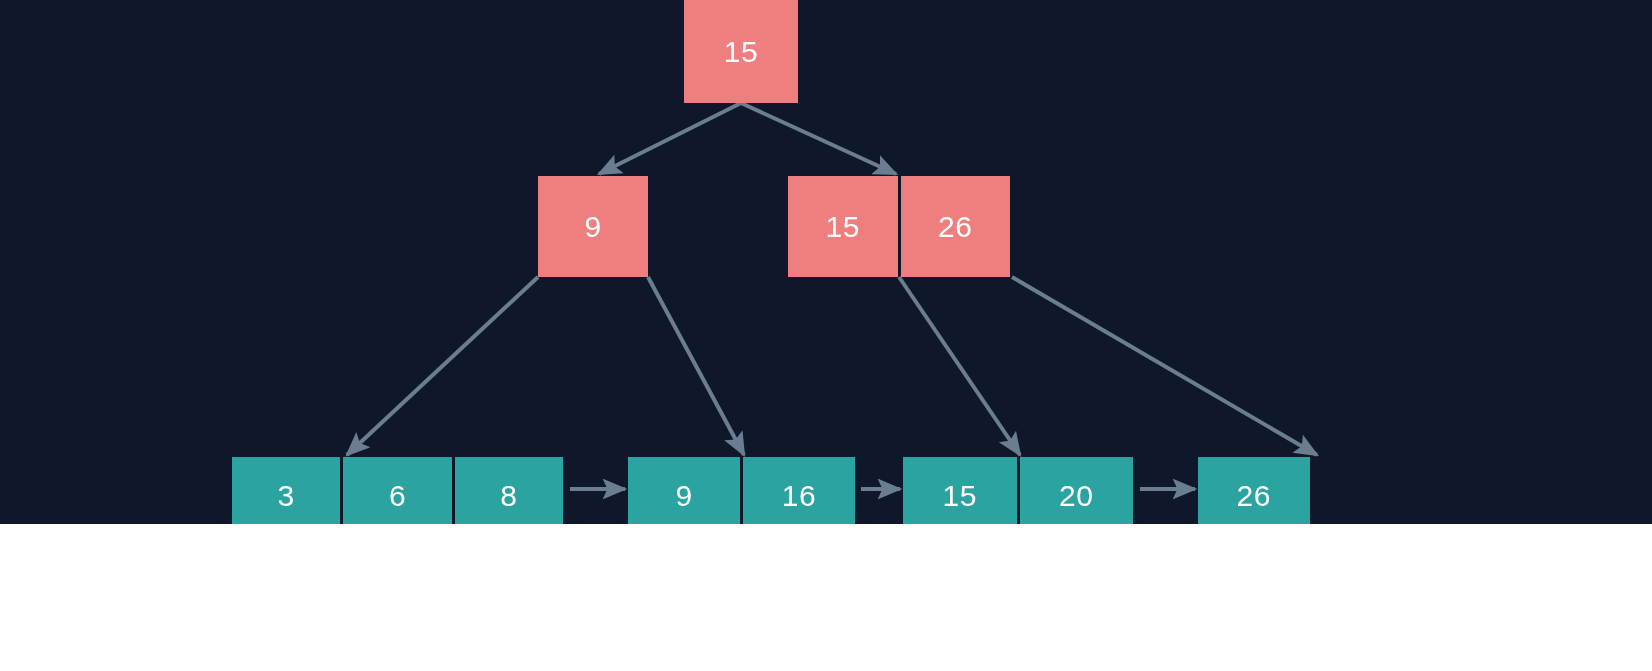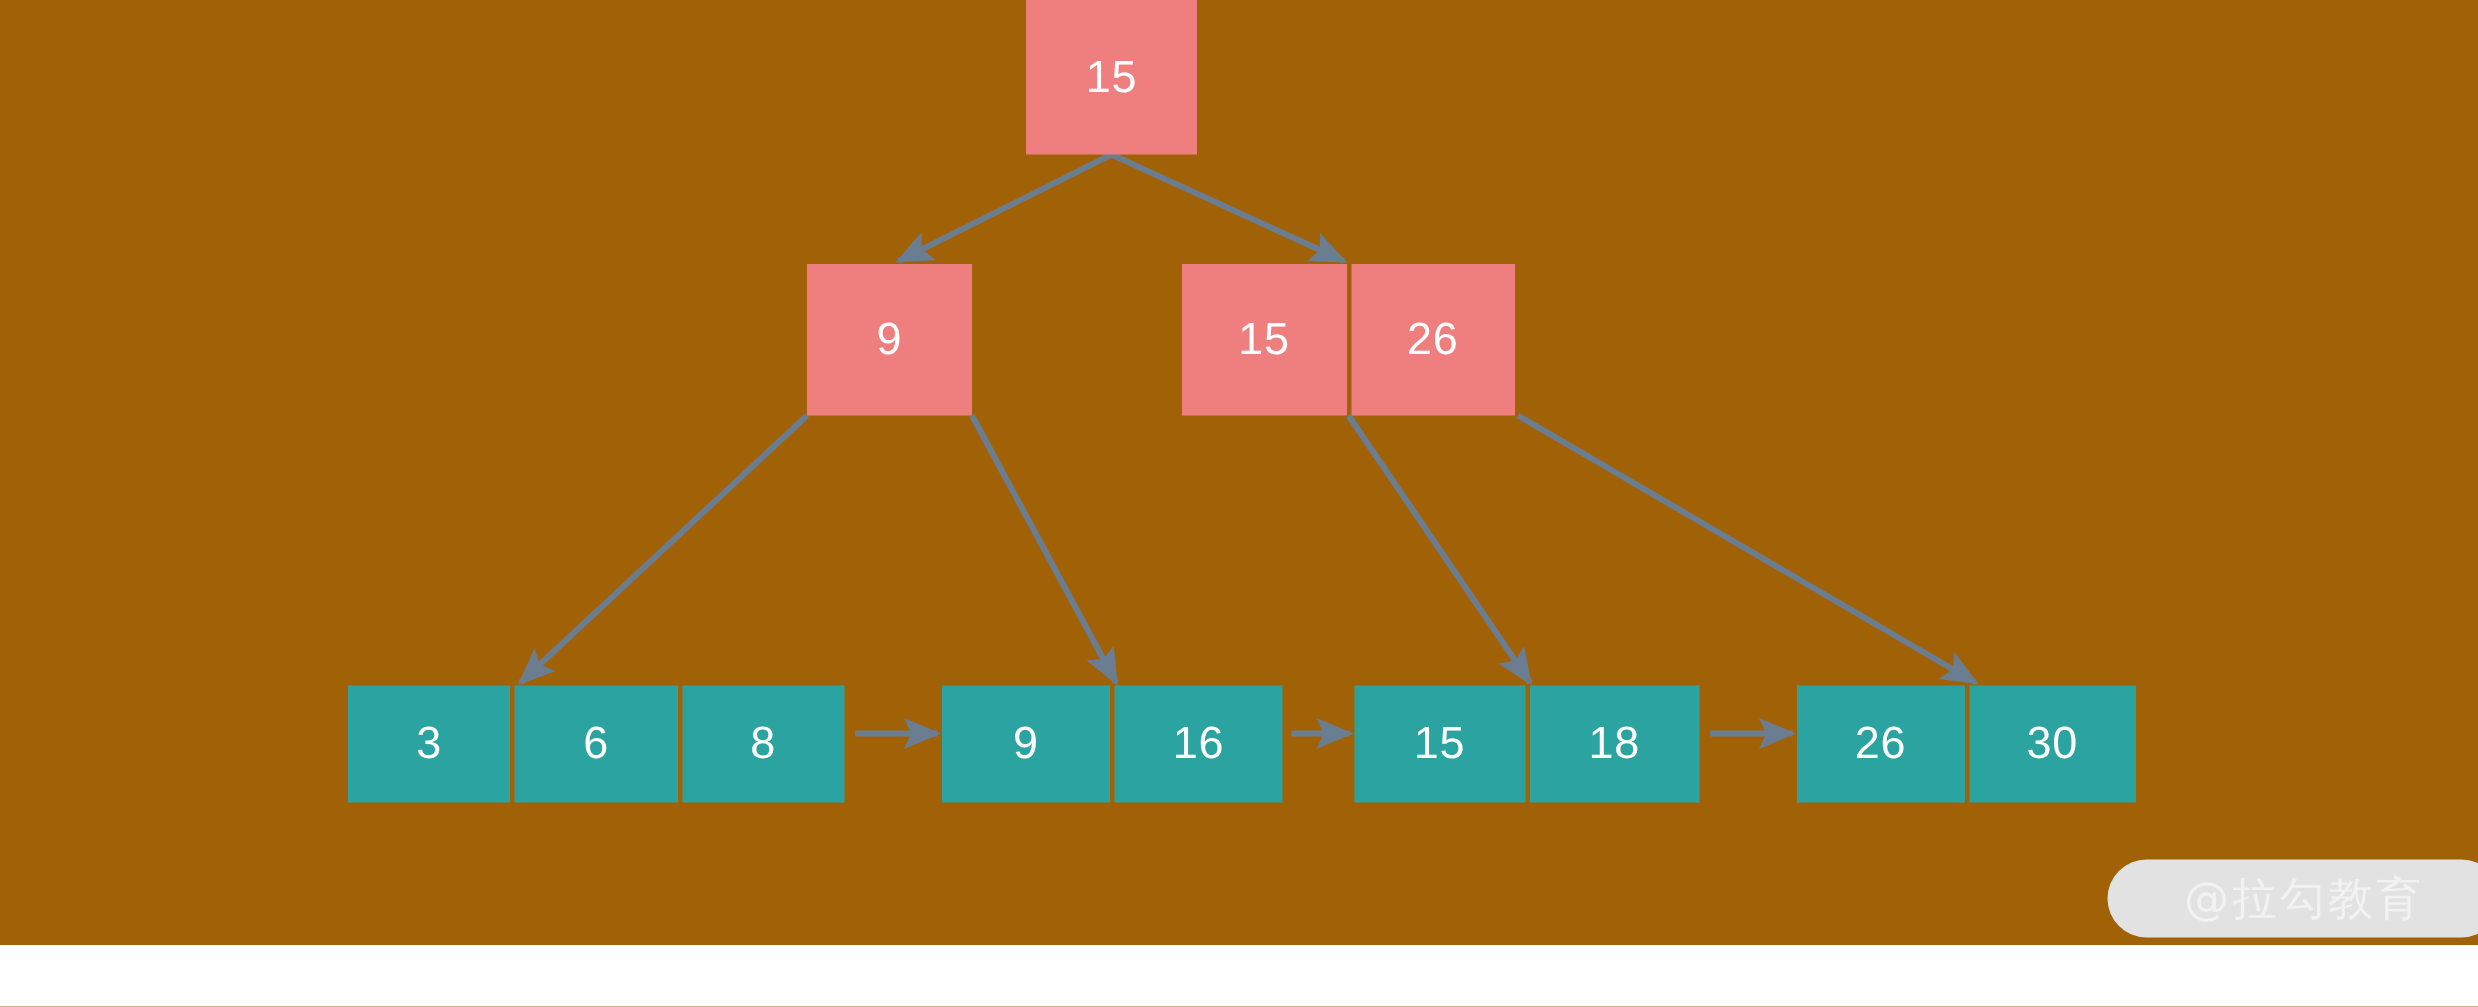--- a/index.html
+++ b/index.html
@@ -6,22 +6,22 @@
     margin: 0;
     padding: 0;
     background: #ffffff;
   }
   body {
     font-family: "Liberation Sans", "DejaVu Sans", sans-serif;
   }
   #canvas {
     position: relative;
     width: 1652px;
-    height: 630px;
-    background: #a16207;
+    height: 524px;
+    background: #0f172a;
     overflow: hidden;
   }
   .node {
     position: absolute;
     display: flex;
     flex-direction: row;
     align-items: stretch;
     box-sizing: border-box;
   }
   .cell {
@@ -127,29 +127,26 @@
         </div>
         <div class="cell" style="width: 112px;">
           <span>16</span>
         </div>
       </div>
       <div class="node leaf" style="left: 903px; top: 457px; width: 230px; height: 78px;">
         <div class="cell" style="width: 113.5px;">
           <span>15</span>
         </div>
         <div class="cell" style="width: 113.5px;">
-          <span>18</span>
+          <span>20</span>
         </div>
       </div>
       <div class="node leaf" style="left: 1198px; top: 457px; width: 226px; height: 78px;">
         <div class="cell" style="width: 111.5px;">
           <span>26</span>
-        </div>
-        <div class="cell" style="width: 111.5px;">
-          <span>30</span>
         </div>
       </div>
     </div>
 
   <div class="watermark" style="left: 1405px; top: 573px; width: 262px; height: 52px;">
     <span>@拉勾教育</span>
   </div>
 
 </div>
 

